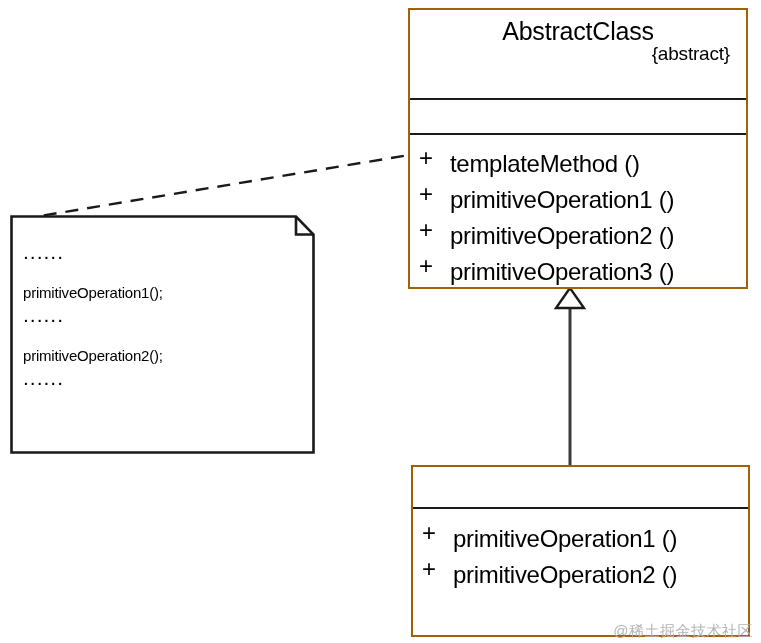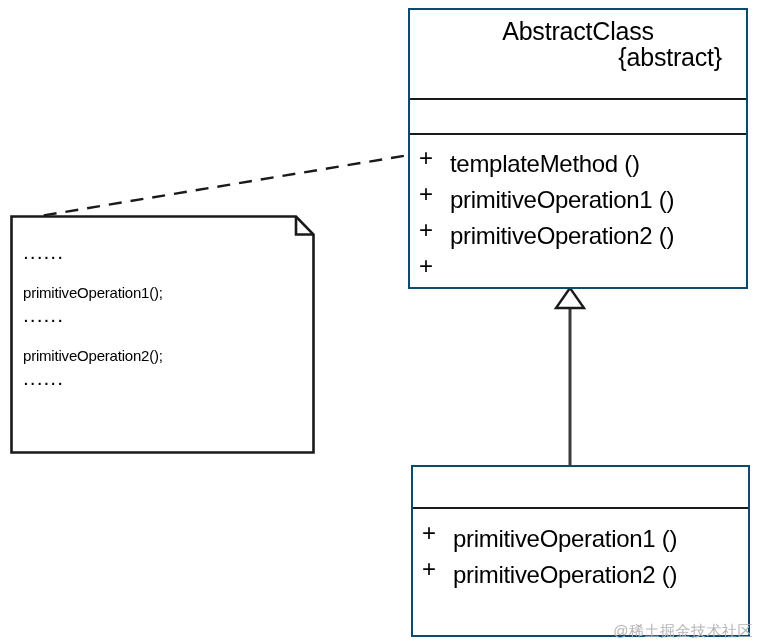--- a/index.html
+++ b/index.html
@@ -15,42 +15,42 @@
     overflow: hidden;
     font-family: "Liberation Sans", sans-serif;
     color: #000000;
   }
 
   
   .uml-class {
     position: absolute;
     box-sizing: border-box;
     background: #ffffff;
-    border: 2px solid #0c4a6e;
+    border: 2px solid #a16207;
     display: flex;
     flex-direction: column;
   }
   .compartment {
     box-sizing: border-box;
     position: relative;
   }
   .compartment + .compartment {
     border-top: 2px solid #1a1a1a;
   }
 
   .class-title {
     font-size: 25px;
     text-align: center;
     line-height: 1.05;
     letter-spacing: -0.2px;
   }
   .class-stereotype {
-    font-size: 25px;
+    font-size: 19px;
     text-align: right;
-    padding-right: 24px;
+    padding-right: 16px;
     line-height: 1.05;
     letter-spacing: -0.2px;
   }
 
   .member-row {
     display: flex;
     align-items: center;
     font-size: 24px;
     line-height: 1.0;
     letter-spacing: -0.3px;
@@ -179,20 +179,21 @@
       <div class="member-row">
         <span class="member-vis">+</span>
         <span class="member-name">primitiveOperation1 ()</span>
       </div>
       <div class="member-row">
         <span class="member-vis">+</span>
         <span class="member-name">primitiveOperation2 ()</span>
       </div>
       <div class="member-row">
         <span class="member-vis">+</span>
+        <span class="member-name">primitiveOperation3 ()</span>
       </div>
     </div>
   </div>
 
   <div class="uml-class" id="concrete-class">
 
     <div class="compartment cmp-attrs"></div>
 
     <div class="compartment cmp-ops">
       <div class="member-row">

